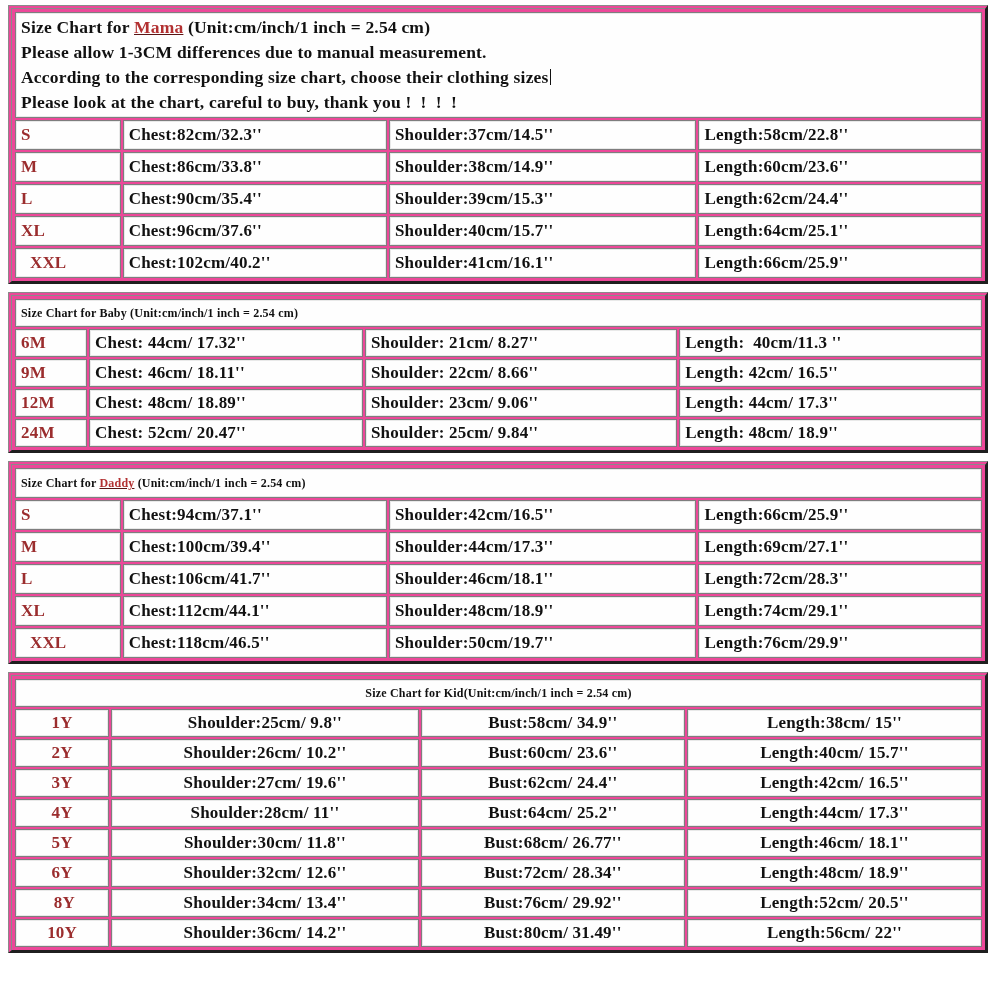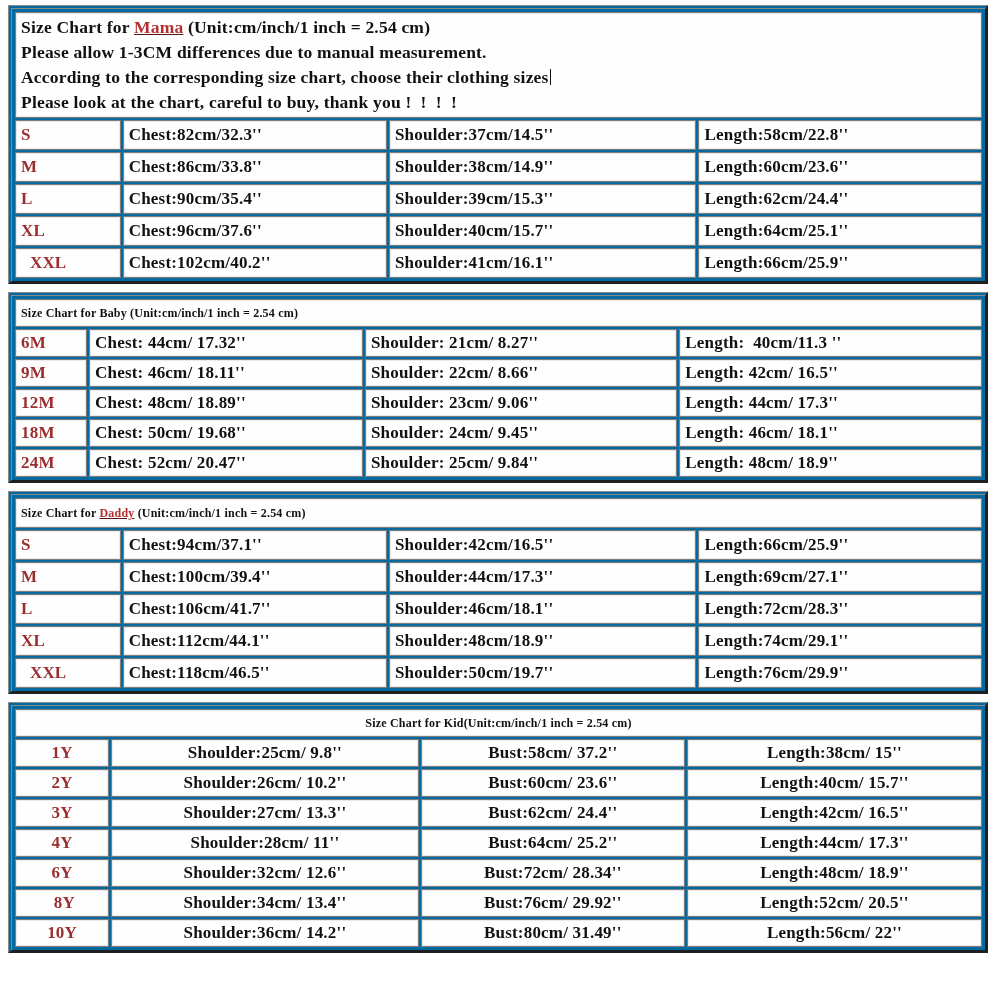--- a/index.html
+++ b/index.html
@@ -10,21 +10,21 @@
   }
   body {
     font-family: "Liberation Serif", "DejaVu Serif", serif;
     font-weight: bold;
     color: #111111;
     box-sizing: border-box;
     padding: 5px 12px 6px 8px;
   }
   main { display: block; }
   section.block {
-    background: #0369a1;
+    background: #ec4899;
     border-top: 4px double #8a8a8a;
     border-left: 4px double #8a8a8a;
     border-right: 3px solid #1f1f1f;
     border-bottom: 3px solid #1f1f1f;
     margin-bottom: 8px;
     padding: 1px;
   }
   section.block:last-child { margin-bottom: 0; }
   table.size-table {
     width: 100%;
@@ -151,26 +151,20 @@
             <td class="measure-cell">Shoulder: 22cm/ 8.66''</td>
             <td class="measure-cell">Length: 42cm/ 16.5''</td>
           </tr>
           <tr>
             <td class="size-cell">12M</td>
             <td class="measure-cell">Chest: 48cm/ 18.89''</td>
             <td class="measure-cell">Shoulder: 23cm/ 9.06''</td>
             <td class="measure-cell">Length: 44cm/ 17.3''</td>
           </tr>
           <tr>
-            <td class="size-cell">18M</td>
-            <td class="measure-cell">Chest: 50cm/ 19.68''</td>
-            <td class="measure-cell">Shoulder: 24cm/ 9.45''</td>
-            <td class="measure-cell">Length: 46cm/ 18.1''</td>
-          </tr>
-          <tr>
             <td class="size-cell">24M</td>
             <td class="measure-cell">Chest: 52cm/ 20.47''</td>
             <td class="measure-cell">Shoulder: 25cm/ 9.84''</td>
             <td class="measure-cell">Length: 48cm/ 18.9''</td>
           </tr>
         </tbody>
       </table>
     </section>
     <section class="block daddy">
       <table class="size-table">
@@ -225,42 +219,48 @@
           <col style="width: 27.5%;">
           <col style="width: 30.7%;">
         </colgroup>
         <tbody>
           <tr>
             <td class="title-cell" colspan="4"><div><span class="plain">Size Chart for Kid(Unit:cm/inch/1 inch = 2.54 cm)</span></div></td>
           </tr>
           <tr>
             <td class="size-cell">1Y</td>
             <td class="measure-cell">Shoulder:25cm/ 9.8''</td>
-            <td class="measure-cell">Bust:58cm/ 37.2''</td>
+            <td class="measure-cell">Bust:58cm/ 34.9''</td>
             <td class="measure-cell">Length:38cm/ 15''</td>
           </tr>
           <tr>
             <td class="size-cell">2Y</td>
             <td class="measure-cell">Shoulder:26cm/ 10.2''</td>
             <td class="measure-cell">Bust:60cm/ 23.6''</td>
             <td class="measure-cell">Length:40cm/ 15.7''</td>
           </tr>
           <tr>
             <td class="size-cell">3Y</td>
-            <td class="measure-cell">Shoulder:27cm/ 13.3''</td>
+            <td class="measure-cell">Shoulder:27cm/ 19.6''</td>
             <td class="measure-cell">Bust:62cm/ 24.4''</td>
             <td class="measure-cell">Length:42cm/ 16.5''</td>
           </tr>
           <tr>
             <td class="size-cell">4Y</td>
             <td class="measure-cell">Shoulder:28cm/ 11''</td>
             <td class="measure-cell">Bust:64cm/ 25.2''</td>
             <td class="measure-cell">Length:44cm/ 17.3''</td>
           </tr>
           <tr>
+            <td class="size-cell">5Y</td>
+            <td class="measure-cell">Shoulder:30cm/ 11.8''</td>
+            <td class="measure-cell">Bust:68cm/ 26.77''</td>
+            <td class="measure-cell">Length:46cm/ 18.1''</td>
+          </tr>
+          <tr>
             <td class="size-cell">6Y</td>
             <td class="measure-cell">Shoulder:32cm/ 12.6''</td>
             <td class="measure-cell">Bust:72cm/ 28.34''</td>
             <td class="measure-cell">Length:48cm/ 18.9''</td>
           </tr>
           <tr>
             <td class="size-cell"> 8Y</td>
             <td class="measure-cell">Shoulder:34cm/ 13.4''</td>
             <td class="measure-cell">Bust:76cm/ 29.92''</td>
             <td class="measure-cell">Length:52cm/ 20.5''</td>

